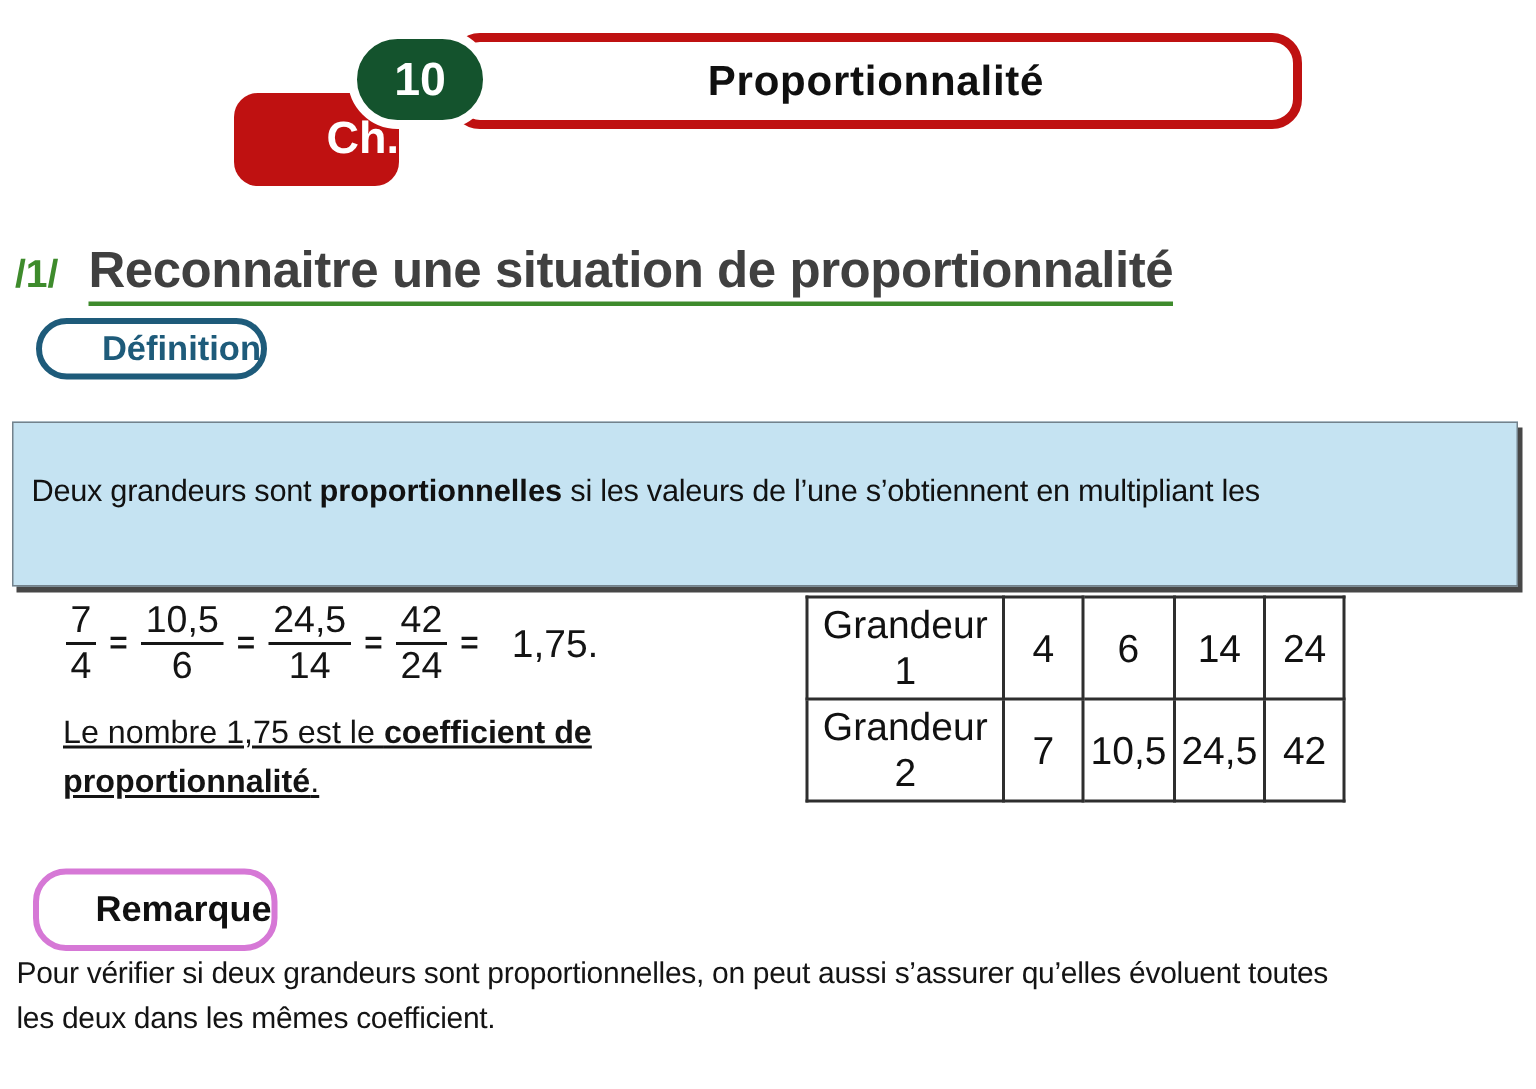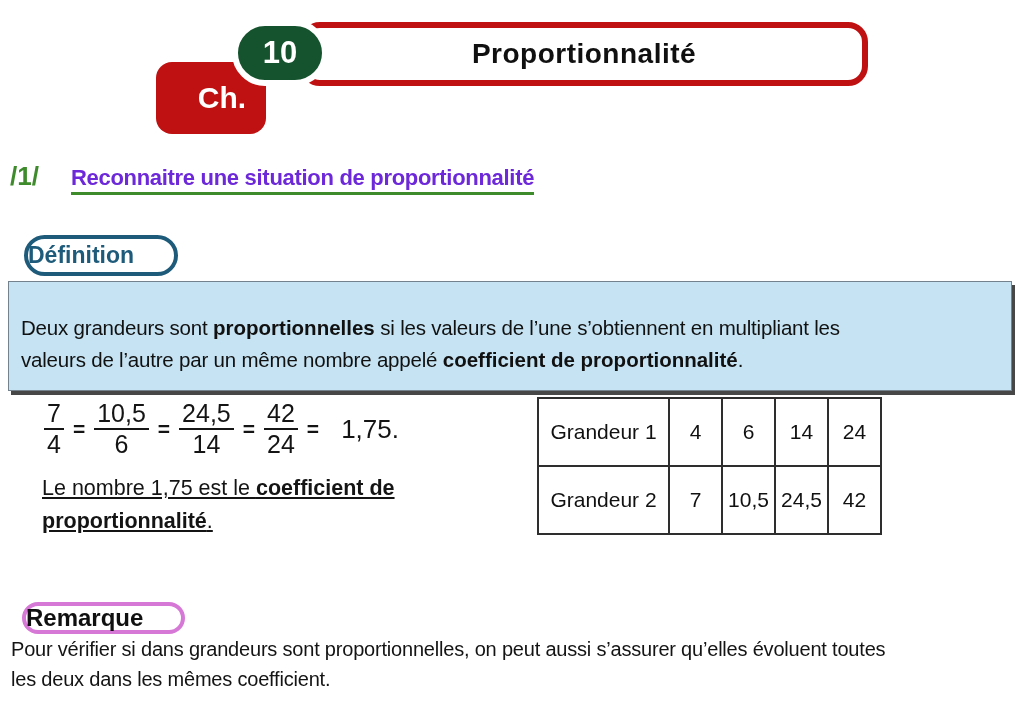--- a/index.html
+++ b/index.html
@@ -10,47 +10,47 @@
   #page { position:absolute; inset:0; }
 
   
   .hdr-titlebar {
     position:absolute; left:300px; top:22px; width:568px; height:64px;
     box-sizing:border-box; background:#ffffff; border:6px solid #bf1111;
     border-radius:20px; display:flex; align-items:center; justify-content:center; z-index:1;
   }
   .hdr-title { font-size:28px; font-weight:bold; color:#101010; letter-spacing:0.5px; }
   .hdr-chblock {
-    position:absolute; left:156px; top:22px; width:110px; height:72px;
+    position:absolute; left:156px; top:22px; width:110px; height:62px;
     background:#bf1111; border-radius:16px; display:flex; align-items:center;
-    justify-content:center; padding-left:22px; box-sizing:border-box; z-index:2;margin-top:40px;
+    justify-content:flex-end; padding-left:22px; box-sizing:border-box; z-index:2;margin-top:40px;
   }
   .hdr-chblock span { color:#ffffff; font-size:30px; font-weight:bold; }
   .hdr-numbadge {
     position:absolute; left:232px; top:20px; width:96px; height:66px;
     box-sizing:border-box; background:#14532d; border:6px solid #ffffff;
     border-radius:33px; display:flex; align-items:center; justify-content:center; z-index:3;
   }
   .hdr-numbadge span { color:#ffffff; font-size:31px; font-weight:bold; }
 
   
   .section-heading { position:absolute; left:10px; top:161px; z-index:1; white-space:nowrap; }
   .sec-index { font-size:26px; font-weight:bold; color:#3e8b2c; }
   .sec-title {
-    font-size:22px; font-weight:bold; color:#6d28d9; margin-left:32px;
+    font-size:34px; font-weight:bold; color:#404040; margin-left:20px;
     border-bottom:3px solid #3e8b2c; padding-bottom:2px; letter-spacing:-0.3px;
   }
 
   
   .pill {
     position:absolute; box-sizing:border-box; background:#ffffff; border-radius:22px;
-    display:flex; align-items:center; justify-content:flex-start; font-weight:bold; z-index:5;margin-top:23px;
+    display:flex; align-items:center; justify-content:flex-end; font-weight:bold; z-index:5;
   }
   .pill-def { left:24px; top:212px; width:154px; height:41px; border:4px solid #1e5b7a; color:#1e5b7a; font-size:23px; }
-  .pill-rem { left:22px; top:579px; width:163px; height:32px; border:4px solid #d678d6; color:#101010; font-size:24px; }
+  .pill-rem { left:22px; top:579px; width:163px; height:55px; border:4px solid #d678d6; color:#101010; font-size:24px; }
 
   
   .def-box {
     position:absolute; left:8px; top:237px; width:1004px; height:110px; box-sizing:border-box;
     background:#c5e3f2; border:1px solid #73828c; box-shadow:3px 4px 0 #474747; z-index:2;margin-top:44px;
   }
   .def-text {
     position:absolute; left:12px; top:30px; font-size:20.5px; line-height:32px;
     letter-spacing:-0.2px; white-space:nowrap; color:#111111;
   }
@@ -66,21 +66,21 @@
   .frac .fbar { height:2.5px; background:#161616; align-self:stretch; margin:1px 0; }
   .eq { font-size:21px; font-weight:bold; margin:0 7px; }
   .eq-result { font-size:26px; margin-left:15px; }
 
   
   .coef-note { position:absolute; left:42px; top:472px; font-size:21.5px; line-height:33px; z-index:1;text-decoration:underline; }
 
   
   table.prop-table {
     position:absolute; left:537px; top:397px; border-collapse:collapse; z-index:1;
-    font-size:21px; color:#111111;
+    font-size:26px; color:#111111;
   }
   .prop-table td {
     border:2px solid #2e2e2e; text-align:center; vertical-align:middle;
     height:68px; padding:0 4px; box-sizing:border-box;
   }
   .prop-table td.c0 { width:131px; }
   .prop-table td.cn { width:53px; }
 
   
   .remark-text { position:absolute; left:11px; top:634px; font-size:20px; line-height:30px; letter-spacing:-0.2px; white-space:nowrap; z-index:1; }
@@ -106,21 +106,20 @@
     <span class="sec-index">/1/</span><span class="sec-title">Reconnaitre une situation de proportionnalité</span>
   </div>
 
   <div class="pill pill-def">
     <span>Définition</span>
   </div>
 
   <div class="def-box">
     <div class="def-text">
       <div><span>Deux grandeurs sont </span><strong>proportionnelles</strong><span> si les valeurs de l’une s’obtiennent en multipliant les</span></div>
-      <div><span>valeurs de l’autre par un même nombre appelé </span><strong>coefficient de proportionnalité</strong><span>.</span></div>
     </div>
   </div>
 
   <div class="equation">
     <span class="frac">
       <span class="num">7</span>
       <span class="fbar"></span>
       <span class="den">4</span>
     </span>
     <span class="eq">=</span>
@@ -167,17 +166,17 @@
         <td class="cn">42</td>
       </tr>
     </tbody>
   </table>
 
   <div class="pill pill-rem">
     <span>Remarque</span>
   </div>
 
   <div class="remark-text">
-    <span>Pour vérifier si dans grandeurs sont proportionnelles, on peut aussi s’assurer qu’elles évoluent toutes</span><br>
+    <span>Pour vérifier si deux grandeurs sont proportionnelles, on peut aussi s’assurer qu’elles évoluent toutes</span><br>
     <span>les deux dans les mêmes coefficient.</span>
   </div>
 
 </div>
 
 </body></html>

